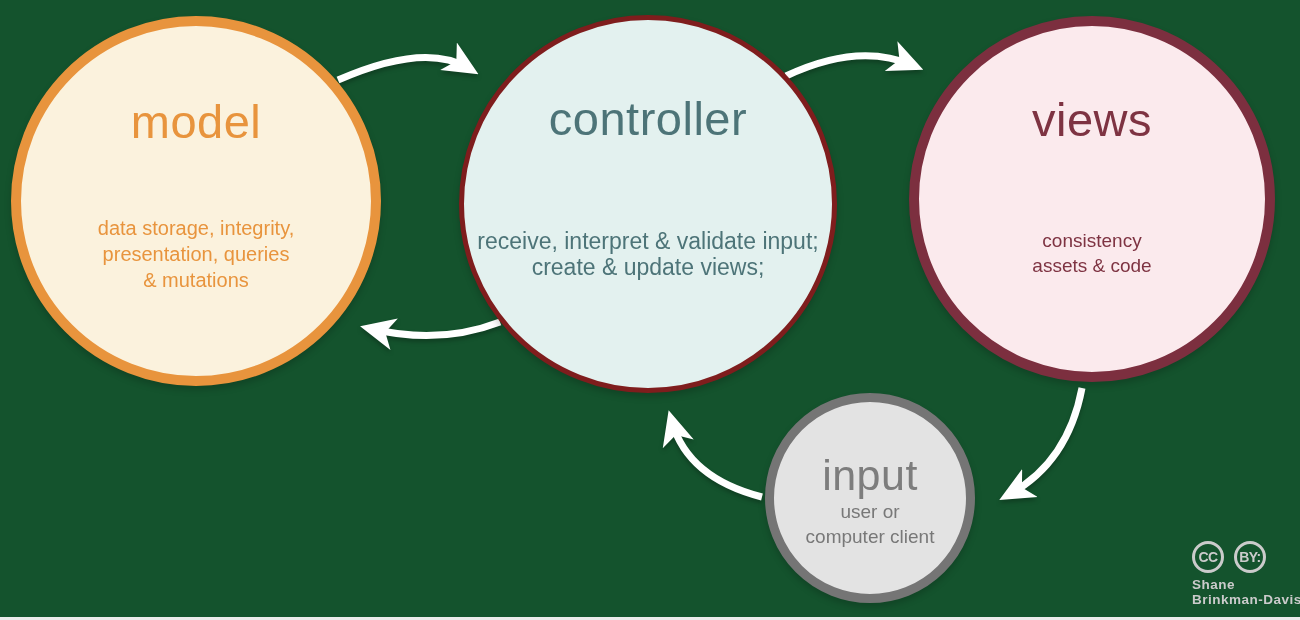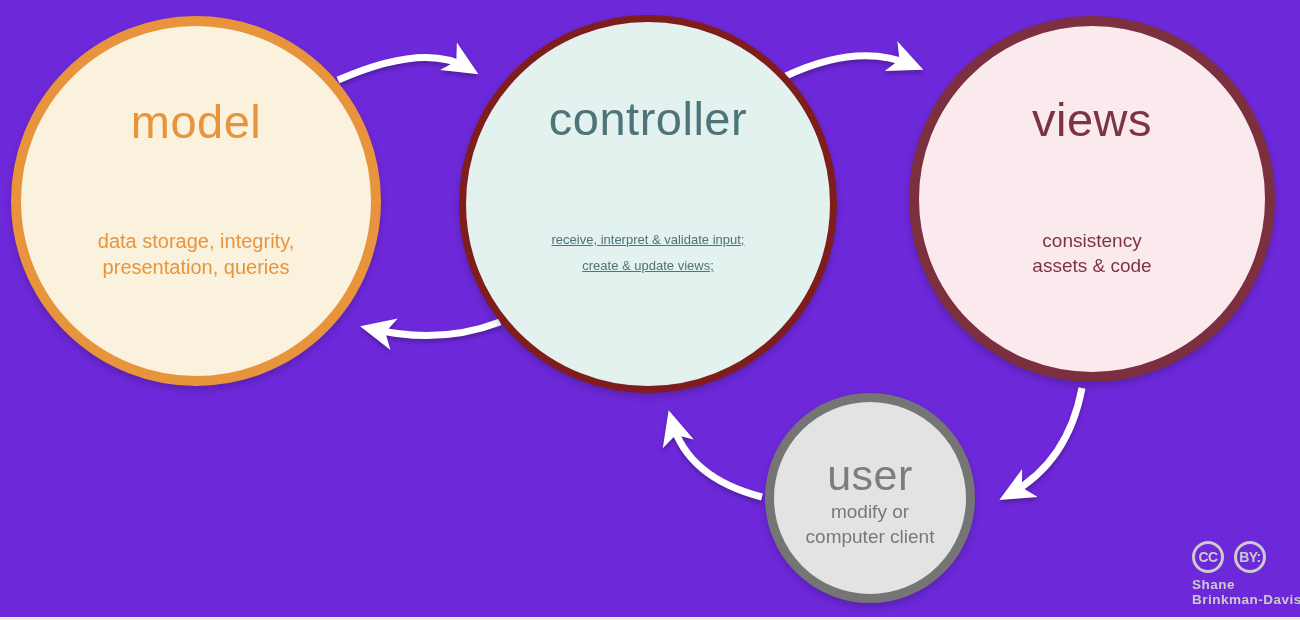--- a/index.html
+++ b/index.html
@@ -5,21 +5,21 @@
   html, body { margin: 0; padding: 0; }
   body {
     width: 1300px; height: 620px;
     background: #dbdbdb;
     font-family: "Liberation Sans", "DejaVu Sans", sans-serif;
     overflow: hidden;
   }
   .canvas {
     position: relative;
     width: 1300px; height: 620px;
-    background: #6d28d9;
+    background: #14532d;
   }
   .bottom-strip {
     position: absolute; left: 0; bottom: 0;
     width: 100%; height: 3px;
     background: #ebebeb;
   }
   
   .node {
     position: absolute;
     border-radius: 50%;
@@ -44,24 +44,24 @@
     left: 11px; top: 16px; width: 370px; height: 370px;
     background: #fbf2dd;
     border: 10px solid #e8943d;
   }
   .node-model .title { top: 27%; font-size: 47px; color: #e8943d; }
   .node-model .desc  { top: 65%; font-size: 20px; line-height: 26px; color: #e8943d; }
 
   .node-controller {
     left: 459px; top: 15px; width: 378px; height: 378px;
     background: #e3f1ef;
-    border: 7px solid #7f1d1d;
+    border: 5px solid #7f1d1d;
   }
   .node-controller .title { top: 26.5%; font-size: 47px; color: #4d7478; }
-  .node-controller .desc  { top: 63.5%; font-size: 13px; line-height: 26px; color: #4d7478; text-decoration: underline; }
+  .node-controller .desc  { top: 63.5%; font-size: 23px; line-height: 26px; color: #4d7478; }
 
   .node-view {
     left: 909px; top: 16px; width: 366px; height: 366px;
     background: #fbeaed;
     border: 10px solid #7c2f3f;
   }
   .node-view .title { top: 27%; font-size: 47px; color: #7e3342; }
   .node-view .desc  { top: 65.5%; font-size: 19px; line-height: 25px; color: #7e3342; }
 
   .node-user {
@@ -127,43 +127,44 @@
     <path class="link" d="M 786 76 Q 858 42 912 65" marker-end="url(#head)"></path>
     <path class="link" d="M 1082 388 Q 1068 462 1010 494" marker-end="url(#head)"></path>
     <path class="link" d="M 762 497 Q 688 478 672 422" marker-end="url(#head)"></path>
   </svg>
 
   <div class="node node-model">
     <div class="title">model</div>
     <div class="desc">
       <div>data storage, integrity,</div>
       <div>presentation, queries</div>
+      <div>&amp; mutations</div>
     </div>
   </div>
 
   <div class="node node-controller">
     <div class="title">controller</div>
     <div class="desc">
       <div>receive, interpret &amp; validate input;</div>
       <div>create &amp; update views;</div>
     </div>
   </div>
 
   <div class="node node-view">
     <div class="title">views</div>
     <div class="desc">
       <div>consistency</div>
       <div>assets &amp; code</div>
     </div>
   </div>
 
   <div class="node node-user">
-    <div class="title">user</div>
+    <div class="title">input</div>
     <div class="desc">
-      <div>modify or</div>
+      <div>user or</div>
       <div>computer client</div>
     </div>
   </div>
 
   <div class="attribution">
     <div class="badges">
       <div class="badge">CC</div>
       <div class="badge">BY:</div>
     </div>
     <div class="credit">

